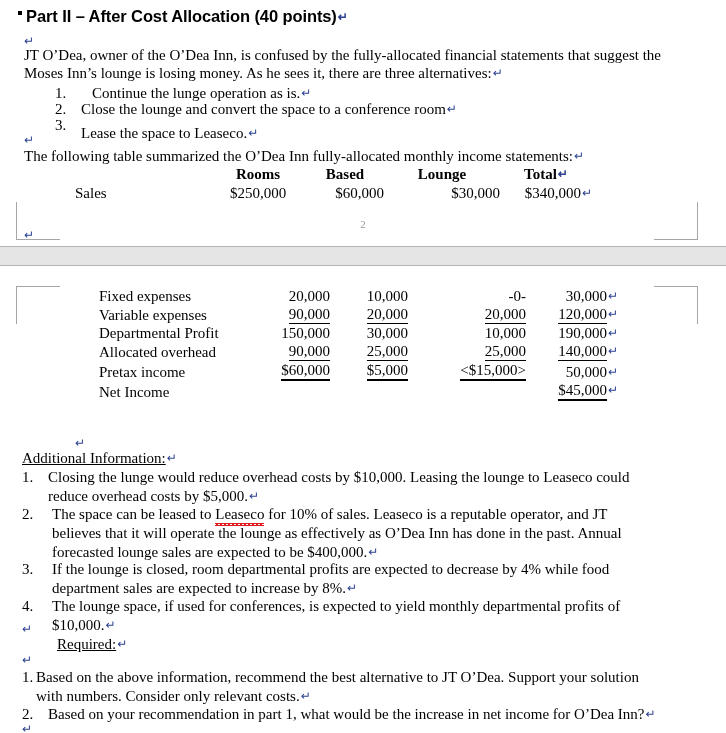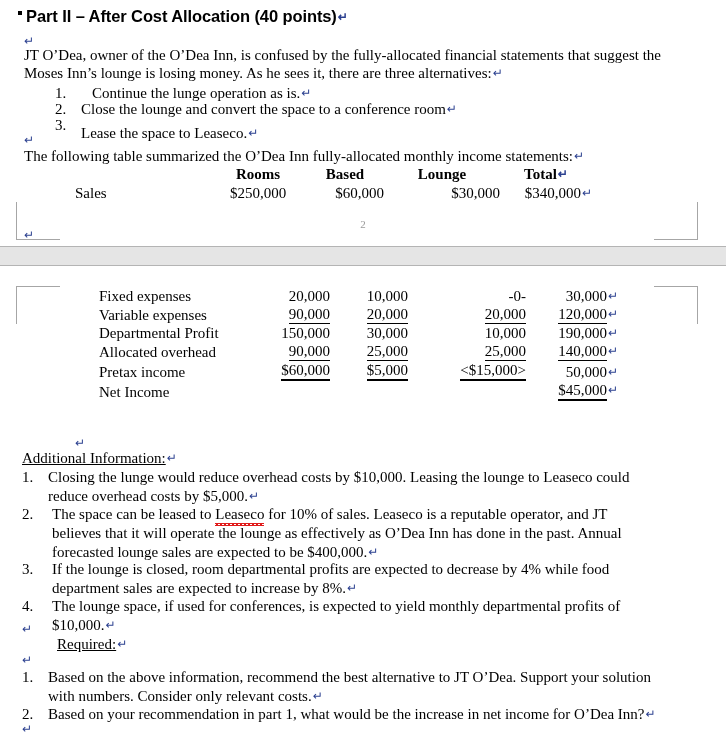--- a/index.html
+++ b/index.html
@@ -374,21 +374,21 @@
 
 <div class="line" style="left:13px; top:636px;margin-left:44px;">
   <span class="u">Required:</span><span class="pilcrow">↵</span>
 </div>
 
 <span class="pilcrow-standalone" style="left:22px; top:653px;">↵</span>
 
 <div class="list-num" style="left:22px; top:668px;">
   <span>1.</span>
 </div>
-<div class="list-item" style="left:48px; top:668px;">
+<div class="list-item" style="left:36px; top:668px;">
   <div>Based on the above information, recommend the best alternative to JT O’Dea. Support your solution</div>
   <div><span>with numbers.  Consider only relevant costs.</span><span class="pilcrow">↵</span></div>
 </div>
 
 <div class="list-num" style="left:22px; top:705px;">
   <span>2.</span>
 </div>
 <div class="list-item" style="left:48px; top:705px;">
   <div><span>Based on your recommendation in part 1, what would be the increase in net income for O’Dea Inn?</span><span class="pilcrow">↵</span></div>
 </div>

